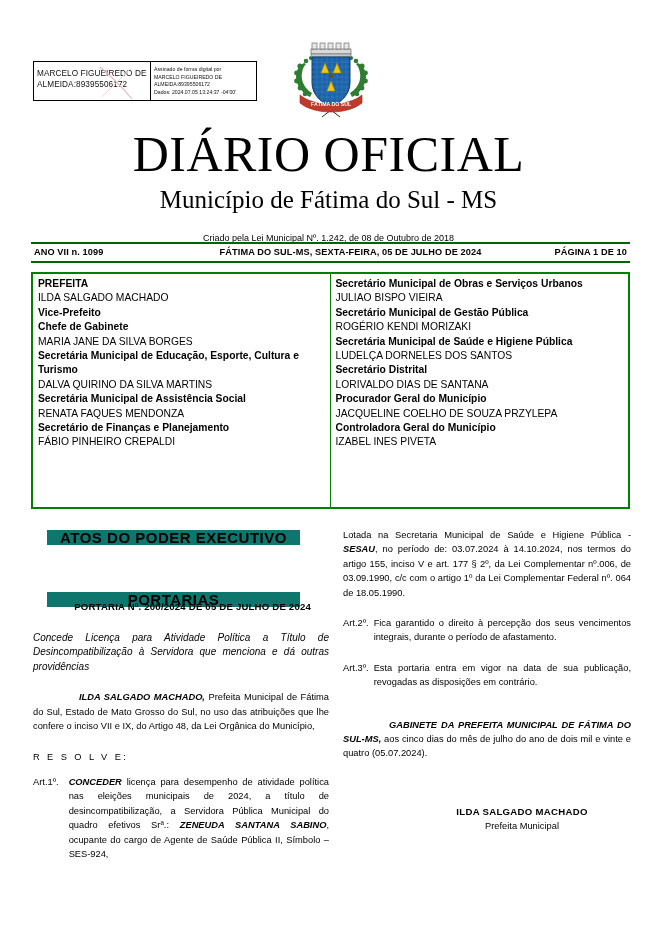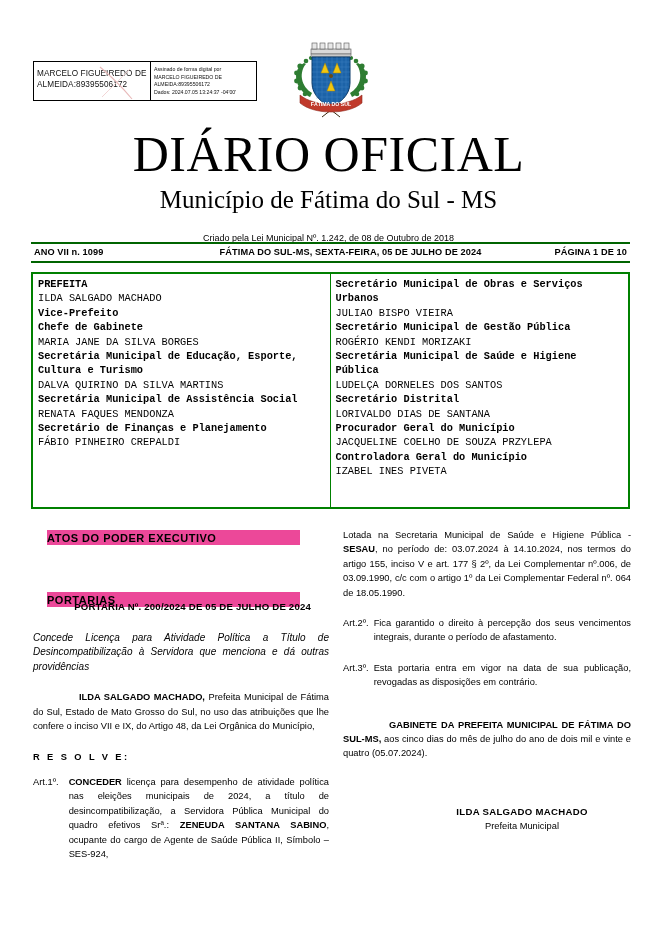--- a/index.html
+++ b/index.html
@@ -127,21 +127,20 @@
   
   .officials {
     position: absolute;
     left: 31px;
     top: 272px;
     width: 599px;
     height: 237px;
     border: 2px solid #008000;
     box-sizing: border-box;
     display: flex;
-    font-family: Liberation Mono, monospace;
   }
   .off-col {
     box-sizing: border-box;
     padding: 3px 5px 0 5px;
     width: 50%;
   }
   .off-col.left  { border-right: 1.6px solid #008000; }
   .off-role {
     font-size: 10.3px;
     line-height: 14.4px;
@@ -151,25 +150,26 @@
   .off-name {
     font-size: 10.3px;
     line-height: 14.4px;
     font-weight: normal;
     margin: 0;
   }
 
   
   .banner {
     position: absolute;
-    background: #ec4899;
+    background: #0f766e;
     color: #000;
-    font-size: 11px;
+    font-size: 15px;
     font-weight: bold;
     letter-spacing: 0.5px;
+    text-align: center;
     box-sizing: border-box;
     line-height: 14px;
   }
   .banner-atos     { left: 47px;  top: 530px; width: 253px; height: 15px; padding-top: 1px; }
   .banner-portaria { left: 47px;  top: 592px; width: 253px; height: 15px; padding-top: 1px; }
 
   
   .col {
     position: absolute;
     font-size: 9.3px;
@@ -193,21 +193,21 @@
   }
   .ementa {
     font-style: italic;
     text-align: justify;
     font-size: 10px;
     line-height: 14.6px;
     margin: 0;
   }
   .indent { text-indent: 46px; }
   .resolve {
-    font-weight: bold;
+    font-weight: normal;
     letter-spacing: 2.4px;
     margin: 0;
   }
 
   
   .art {
     display: flex;
     align-items: flex-start;
   }
   .art-label {
@@ -218,21 +218,21 @@
     padding-right: 5px;
   }
   .art-body {
     flex: 1 1 auto;
     text-align: justify;
     font-size: 9.3px;
     line-height: 14.4px;
   }
   .art-left .art-body { padding-left: 5px; }
 
-  b.bold { font-weight: bold; }
+  b.bold { font-weight: bold; font-style: italic; }
 
   
   .closing { text-align: justify; }
   .sign-block {
     text-align: center;
     margin-left: 70px;
   }
   .sign-name {
     font-weight: bold;
     font-size: 9.6px;

